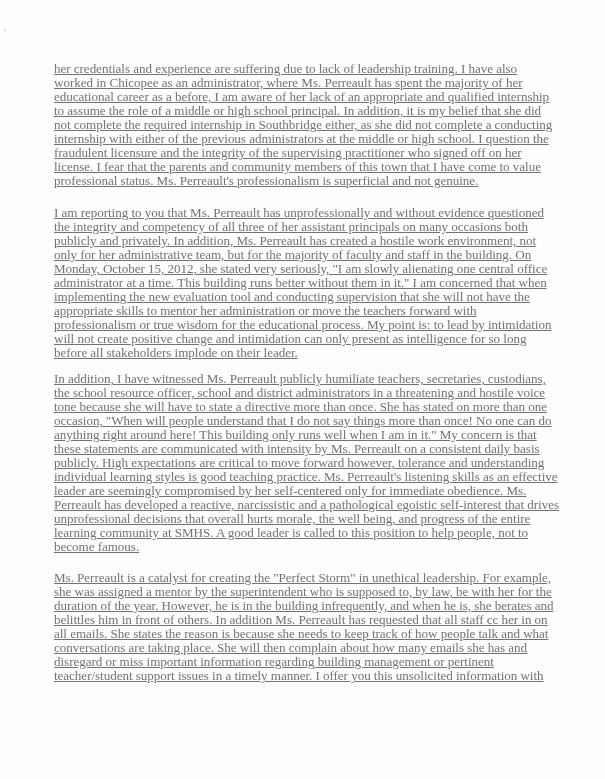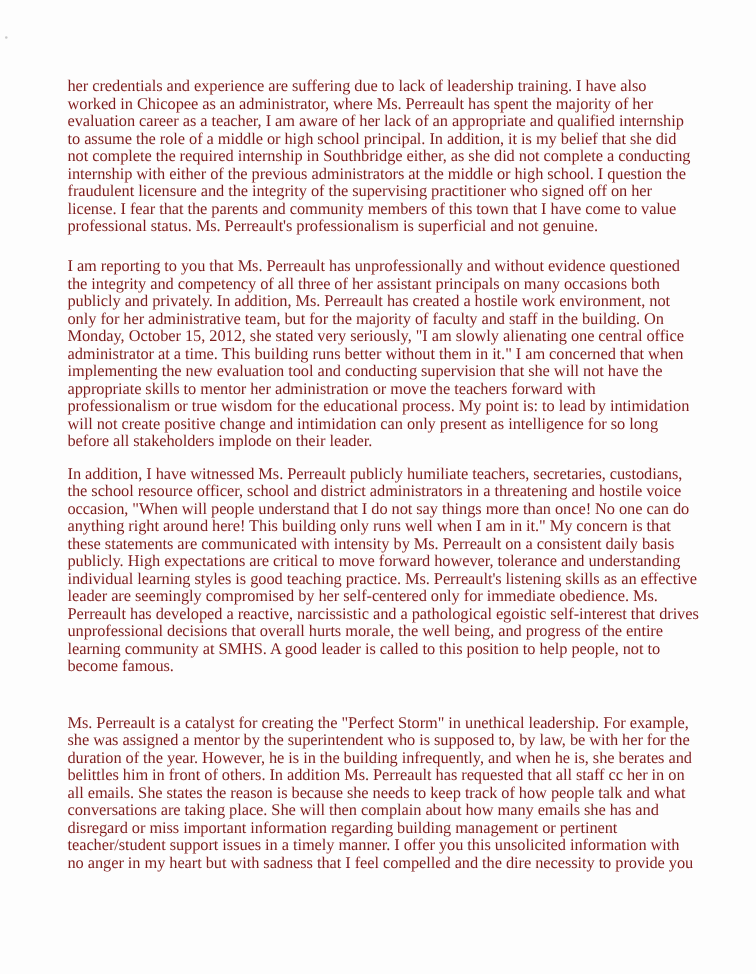--- a/index.html
+++ b/index.html
@@ -4,40 +4,41 @@
 <style>
   html, body { margin: 0; padding: 0; background: #ffffff; }
   body { width: 605px; height: 779px; position: relative; overflow: hidden; }
   .page {
     position: absolute; left: 0; top: 0; width: 605px; height: 779px;
     background: #fdfdfd;
   }
   .para {
     position: absolute; left: 54px; width: 545px;
     font-family: "Liberation Serif", "DejaVu Serif", serif;
-    font-size: 13.1px; line-height: 14px; color: #7f1d1d;
+    font-size: 13.1px; line-height: 14px; color: #737373;
     letter-spacing: -0.05px;
+    text-decoration: underline;
   }
   .line { display: block; white-space: nowrap; }
   #p1 { top: 62px; }
   #p2 { top: 206px; }
   #p3 { top: 372px; }
   #p4 { top: 571px; }
   .speck { position: absolute; width: 2px; height: 2px; background: #c8c8c8; border-radius: 1px; }
 </style>
 </head>
 <body>
 
 <div class="page">
   <div class="speck" style="left:4px;top:29px;"></div>
 
   <div class="para" id="p1">
     <span class="line">her credentials and experience are suffering due to lack of leadership training.  I have also</span>
     <span class="line">worked in Chicopee as an administrator, where Ms. Perreault has spent the majority of her</span>
-    <span class="line">evaluation career as a teacher, I am aware of her lack of an appropriate and qualified internship</span>
+    <span class="line">educational career as a before, I am aware of her lack of an appropriate and qualified internship</span>
     <span class="line">to assume the role of a middle or high school principal. In addition, it is my belief that she did</span>
     <span class="line">not complete the required internship in Southbridge either, as she did not complete a conducting</span>
     <span class="line">internship with either of the previous administrators at the middle or high school. I question the</span>
     <span class="line">fraudulent licensure and the integrity of the supervising practitioner who signed off on her</span>
     <span class="line">license.  I fear that the parents and community members of this town that I have come to value</span>
     <span class="line">professional status. Ms. Perreault's professionalism is superficial and not genuine.</span>
   </div>
 
   <div class="para" id="p2">
     <span class="line">I am reporting to you that Ms. Perreault  has unprofessionally and without evidence questioned</span>
@@ -49,20 +50,21 @@
     <span class="line">implementing the new evaluation tool and conducting supervision that she will not have the</span>
     <span class="line">appropriate skills to mentor her administration or move the teachers forward with</span>
     <span class="line">professionalism or true wisdom for the educational process.  My point is: to lead by intimidation</span>
     <span class="line">will not create positive change and intimidation can only present as intelligence for so long</span>
     <span class="line">before all stakeholders implode on their leader.</span>
   </div>
 
   <div class="para" id="p3">
     <span class="line">In addition, I have witnessed Ms. Perreault publicly humiliate teachers, secretaries, custodians,</span>
     <span class="line">the school resource officer,  school and district administrators  in a threatening and hostile voice</span>
+    <span class="line">tone because she will have to state a directive more than once. She has stated on more than one</span>
     <span class="line">occasion, "When will people understand that I do not say things more than once! No one can do</span>
     <span class="line">anything right around here! This building only runs well when I am in it." My concern is that</span>
     <span class="line">these statements are communicated with intensity by Ms. Perreault on a consistent daily basis</span>
     <span class="line">publicly.  High expectations are critical to move forward however, tolerance and understanding</span>
     <span class="line">individual learning styles is good teaching practice. Ms. Perreault's listening skills as an effective</span>
     <span class="line">leader are seemingly compromised by her self-centered only for immediate obedience.  Ms.</span>
     <span class="line">Perreault has developed a reactive, narcissistic and a pathological egoistic self-interest that drives</span>
     <span class="line">unprofessional decisions that overall hurts morale, the well being, and progress of the entire</span>
     <span class="line">learning community at SMHS.  A good leader is called to this position to help people, not to</span>
     <span class="line">become famous.</span>
@@ -70,15 +72,14 @@
 
   <div class="para" id="p4">
     <span class="line">Ms. Perreault is a catalyst for creating the "Perfect Storm" in unethical leadership. For example,</span>
     <span class="line">she was assigned a mentor by the superintendent who is supposed to, by law, be with her for the</span>
     <span class="line">duration of the year.  However, he is in the building infrequently, and when he is, she berates and</span>
     <span class="line">belittles him in front of others. In addition Ms. Perreault has requested that all staff cc her in on</span>
     <span class="line">all emails. She states the reason is because she needs to keep track of how people talk and what</span>
     <span class="line">conversations are taking place.  She will then complain about how many emails she has and</span>
     <span class="line">disregard or miss important information regarding building management or pertinent</span>
     <span class="line">teacher/student support issues in a timely manner.  I offer you this unsolicited information with</span>
-    <span class="line">no anger in my heart but with sadness that I feel compelled and the dire necessity to provide you</span>
   </div>
 </div>
 
 </body></html>

